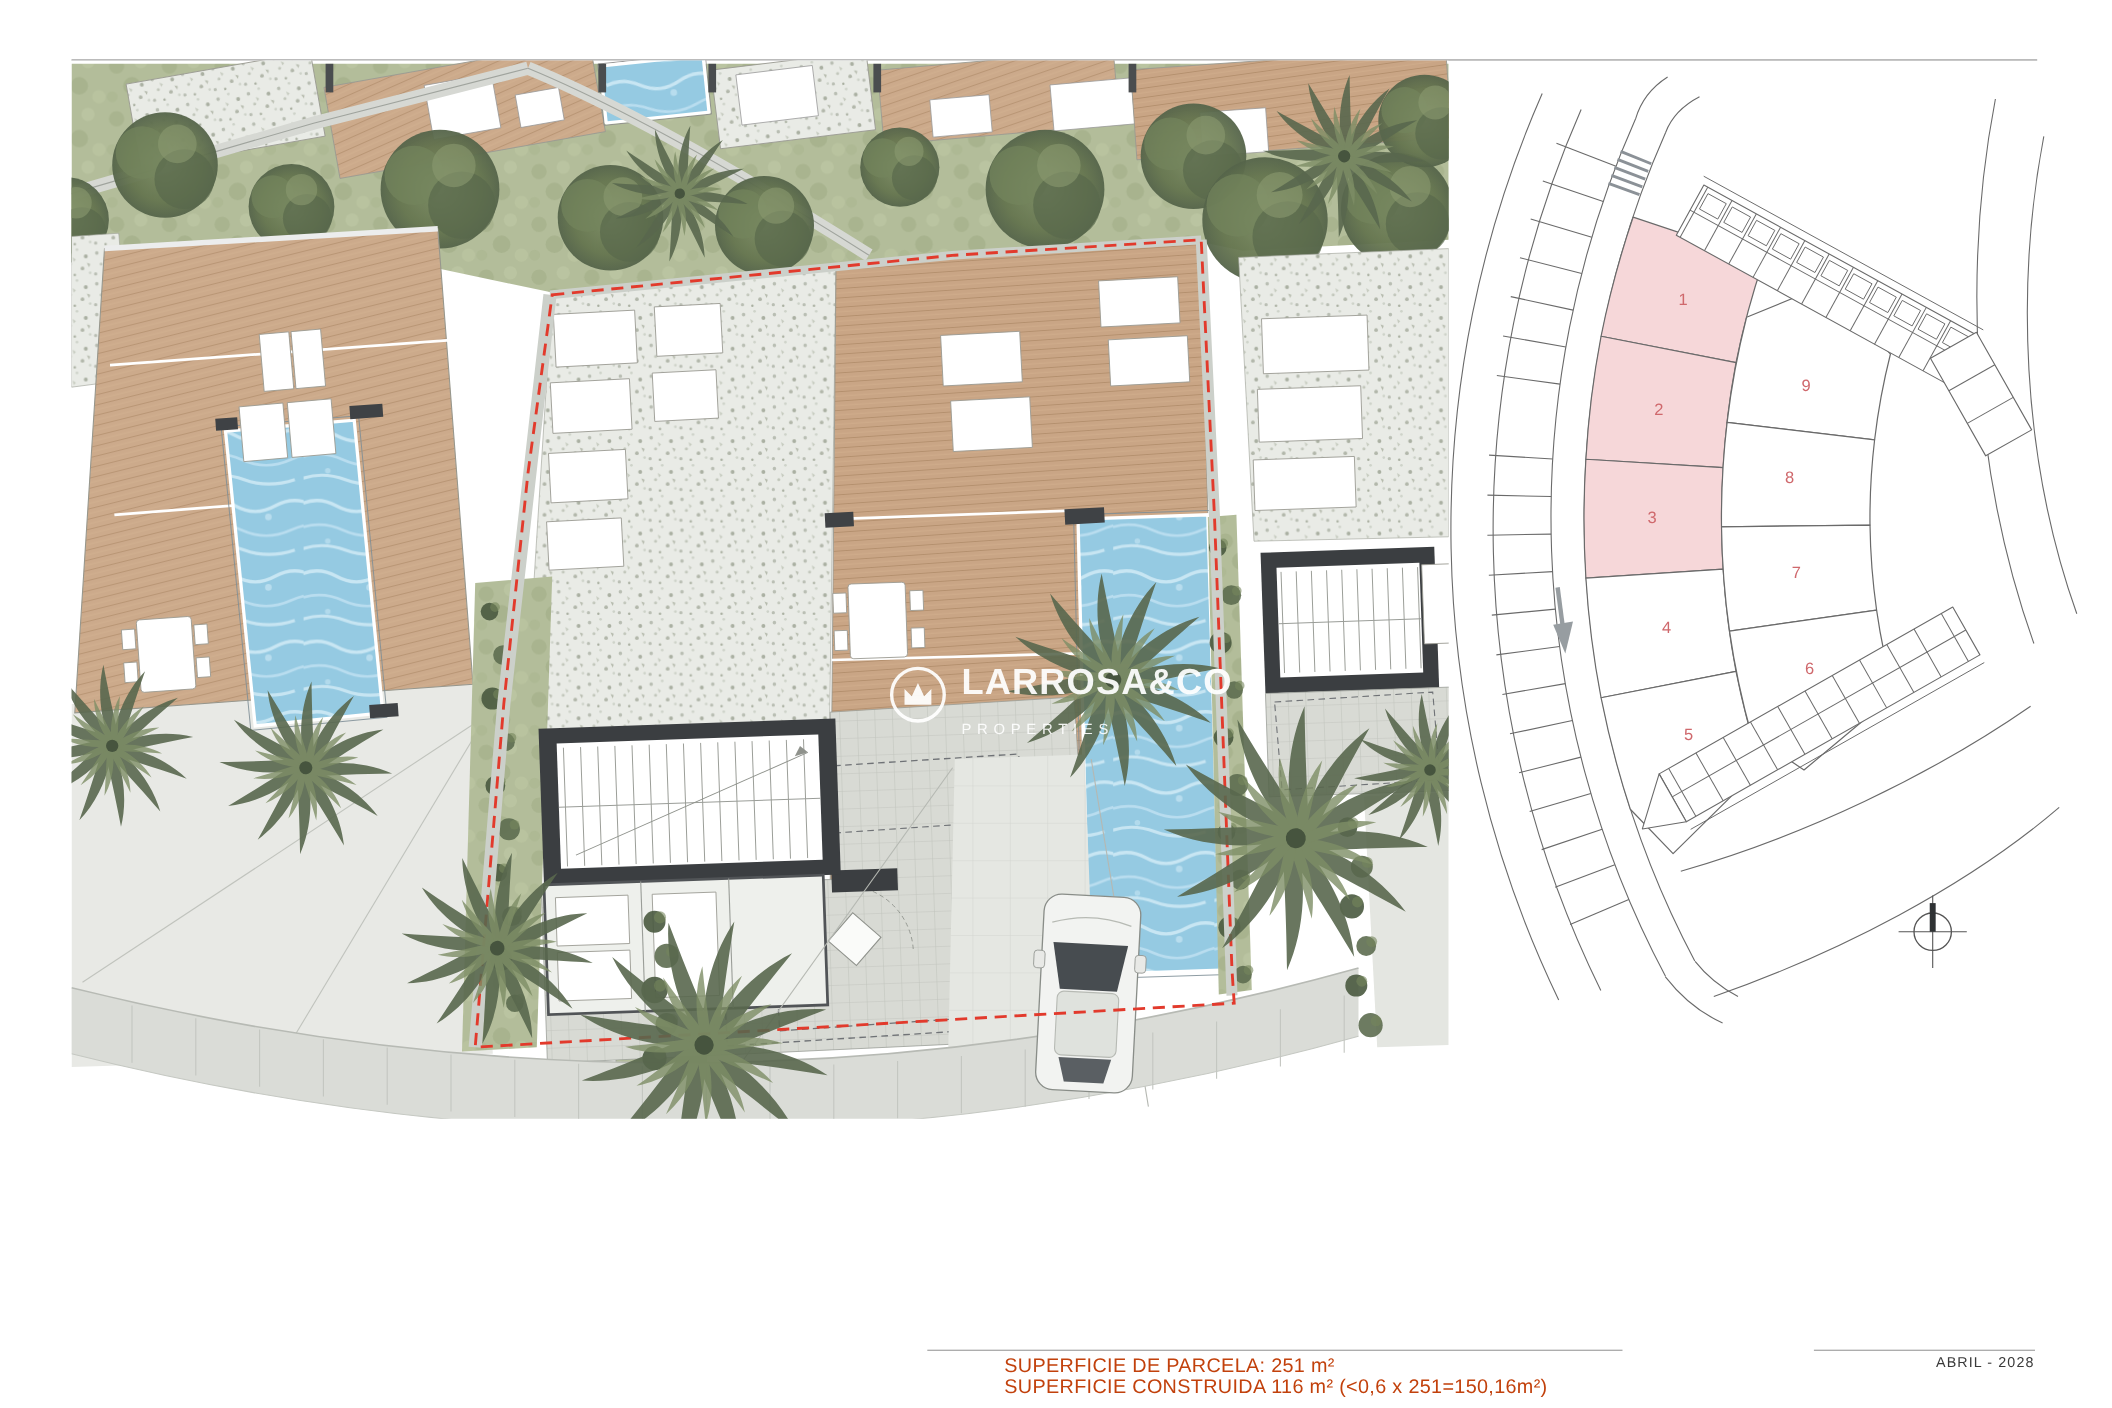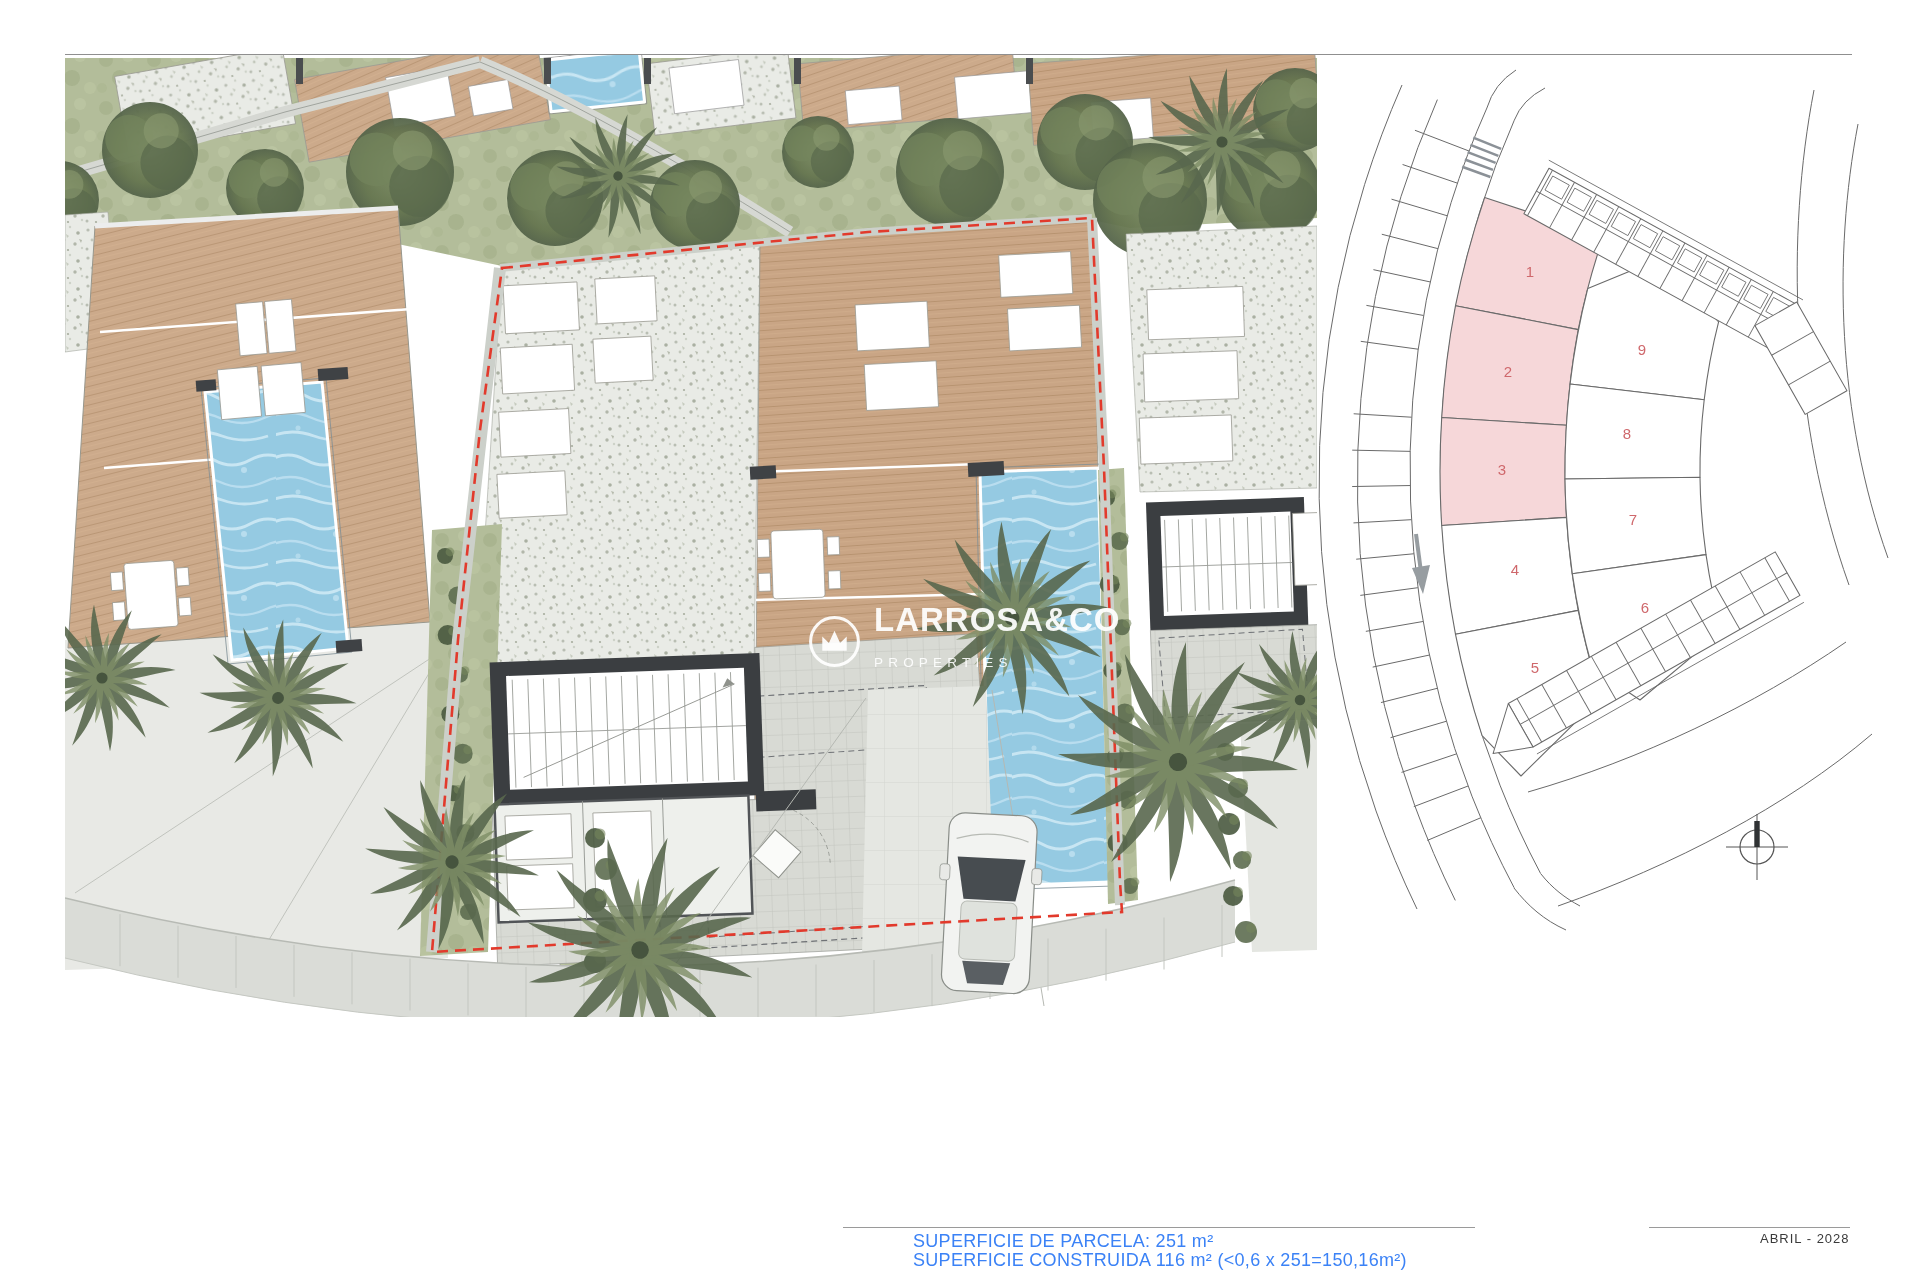--- a/index.html
+++ b/index.html
@@ -2,27 +2,27 @@
 <html><head>
 <meta charset="utf-8">
 <style>
   html,body{margin:0;padding:0;background:#ffffff;}
   .page{position:relative;width:1920px;height:1280px;overflow:hidden;background:#ffffff;
         font-family:"Liberation Sans",sans-serif;}
   .top-border{position:absolute;left:65px;top:54px;width:1787px;height:1px;background:#8f8f8f;}
   svg text{font-family:"Liberation Sans",sans-serif;}
   .plan-svg{position:absolute;left:0;top:0;}
   
-  .watermark{position:absolute;left:806px;top:603px;display:flex;align-items:flex-end;gap:11px;}
+  .watermark{position:absolute;left:806px;top:603px;display:flex;align-items:flex-start;gap:11px;}
   .wm-logo{width:57px;height:57px;flex:0 0 auto;}
   .wm-name{font-size:33px;font-weight:700;color:rgba(255,255,255,.93);letter-spacing:1px;line-height:1;}
   .wm-tag{font-size:13.5px;font-weight:400;color:rgba(255,255,255,.9);letter-spacing:5.2px;margin-top:20px;line-height:1;}
   
   .sep-line{position:absolute;left:843px;top:1227px;width:632px;height:1px;background:#9a9a9a;}
-  .titles{position:absolute;left:913px;top:1232px;color:#3b82f6;font-size:18px;line-height:19px;letter-spacing:.3px;}
+  .titles{position:absolute;left:913px;top:1232px;color:#c2410c;font-size:18px;line-height:19px;letter-spacing:.3px;}
   .date-sep{position:absolute;left:1649px;top:1227px;width:201px;height:1px;background:#9a9a9a;}
   .date-txt{position:absolute;left:1760px;top:1231px;color:#3a3a3a;font-size:13px;letter-spacing:1px;}
   .kp-num{font-size:15px;}
 </style>
 </head>
 <body>
 
 <div class="page">
   <div class="top-border"></div>
 

